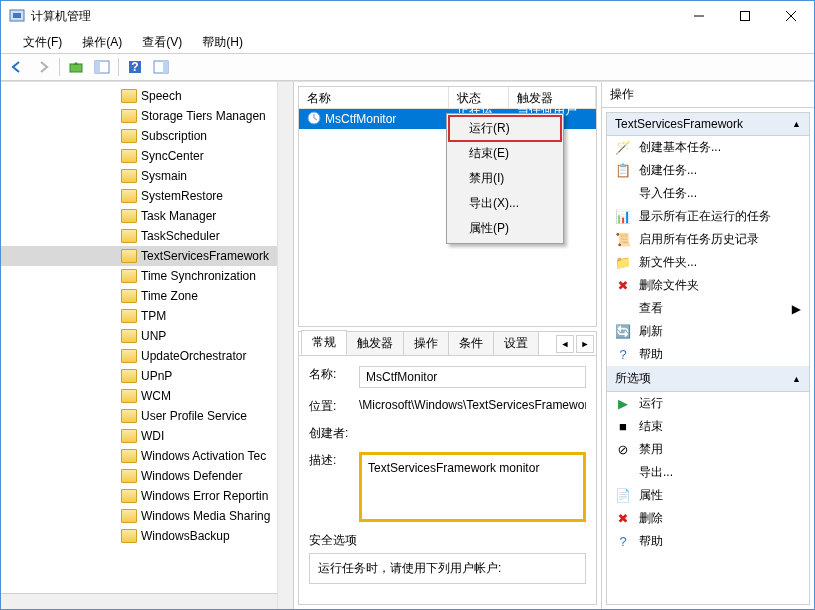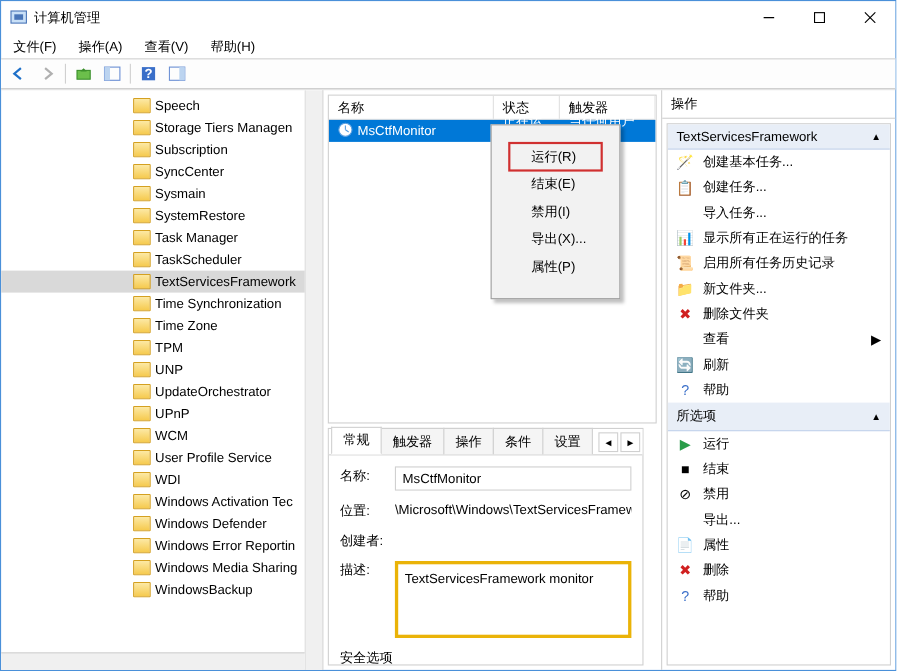--- a/index.html
+++ b/index.html
@@ -2,41 +2,41 @@
 <html><head>
 <meta charset="utf-8">
 <style>
 * { box-sizing: border-box; margin: 0; padding: 0; font-family: "Microsoft YaHei", "Segoe UI", Tahoma, sans-serif; font-size: 12px; }
 body { background: #fff; width: 815px; height: 610px; overflow: hidden; position: relative; }
 .window { width: 815px; height: 610px; border: 1px solid #4a90d9; display: flex; flex-direction: column; background: #fff; }
 .titlebar { height: 30px; display: flex; align-items: center; padding: 0 0 0 8px; }
 .titlebar .icon { width: 16px; height: 16px; margin-right: 6px; }
 .titlebar .title { flex: 1; }
 .titlebar .ctrl { width: 46px; height: 30px; display: flex; align-items: center; justify-content: center; }
-.menubar { height: 22px; display: flex; align-items: center; padding: 0 1px; gap: 0; }
+.menubar { height: 22px; display: flex; align-items: center; padding: 0 12px; gap: 0; }
 .menubar .mitem { padding: 2px 10px; }
 .toolbar { height: 28px; border-top: 1px solid #d0d0d0; border-bottom: 1px solid #d0d0d0; display: flex; align-items: center; padding: 0 4px; gap: 2px; background: #fdfdfd; }
 .toolbar .tb { width: 24px; height: 22px; display: flex; align-items: center; justify-content: center; }
 .toolbar .sep { width: 1px; height: 18px; background: #d0d0d0; margin: 0 2px; }
 .content { flex: 1; display: flex; border-top: 1px solid #e0e0e0; min-height: 0; }
 .leftpane { width: 293px; border-right: 1px solid #d0d0d0; overflow-y: auto; overflow-x: hidden; position: relative; }
 .tree { padding: 4px 0 4px 0; }
 .tree-item { display: flex; align-items: center; height: 20px; padding-left: 120px; white-space: nowrap; }
 .tree-item.sel { background: #d9d9d9; }
 .tree-item .fld { width: 16px; height: 14px; background: linear-gradient(#fce9a5,#f6ca4e); border: 1px solid #d4a020; border-radius: 1px; margin-right: 4px; flex-shrink: 0; }
 .midpane { flex: 1; display: flex; flex-direction: column; border-right: 1px solid #d0d0d0; min-width: 0; }
 .tasks-top { flex: 1; border: 1px solid #d0d0d0; margin: 4px; position: relative; overflow: hidden; }
 .thdr { display: flex; height: 22px; border-bottom: 1px solid #e0e0e0; background: #fff; }
 .thdr .th { padding: 3px 8px; border-right: 1px solid #e0e0e0; }
 .trow { display: flex; height: 20px; align-items: center; background: #0078d7; color: #fff; }
 .trow .td { padding: 2px 8px; display: flex; align-items: center; gap: 4px; }
-.ctx { position: absolute; top: 26px; left: 147px; width: 118px; background: #f2f2f2; border: 1px solid #a0a0a0; box-shadow: 3px 3px 3px rgba(0,0,0,0.25); z-index: 100; padding: 16px; }
+.ctx { position: absolute; top: 26px; left: 147px; width: 118px; background: #f2f2f2; border: 1px solid #a0a0a0; box-shadow: 3px 3px 3px rgba(0,0,0,0.25); z-index: 100; padding: 2px; }
 .ctx .ci { padding: 4px 20px; white-space: nowrap; }
 .ctx .ci.hl { outline: 2px solid #d03030; outline-offset: -1px; }
-.tasks-bot { height: 216px; border: 1px solid #d0d0d0; margin: 0 16px 4px 4px; display: flex; flex-direction: column; }
+.tasks-bot { height: 274px; border: 1px solid #d0d0d0; margin: 0 4px 4px 4px; display: flex; flex-direction: column; }
 .tabs { display: flex; height: 24px; align-items: flex-end; padding-left: 2px; border-bottom: 1px solid #d0d0d0; background: #fff; }
 .tabs .tab { padding: 3px 10px; border: 1px solid #d0d0d0; border-bottom: none; margin-right: -1px; background: #f5f5f5; }
 .tabs .tab.act { background: #fff; border-bottom: 1px solid #fff; position: relative; z-index: 1; }
 .tabs .tnav { margin-left: auto; display: flex; }
 .tabs .tnav span { width: 18px; height: 18px; border: 1px solid #d0d0d0; display: flex; align-items: center; justify-content: center; margin: 0 2px 2px 0; font-size: 9px; }
 .tabc { flex: 1; padding: 10px; overflow: hidden; }
 .trow2 { display: flex; margin-bottom: 10px; align-items: flex-start; justify-content: flex-end; }
 .trow2 .lbl { width: 50px; }
 .trow2 .val { flex: 1; border: 1px solid #d0d0d0; padding: 3px 6px; white-space: nowrap; overflow: hidden; }
 .trow2 .valplain { flex: 1; white-space: nowrap; overflow: hidden; }

